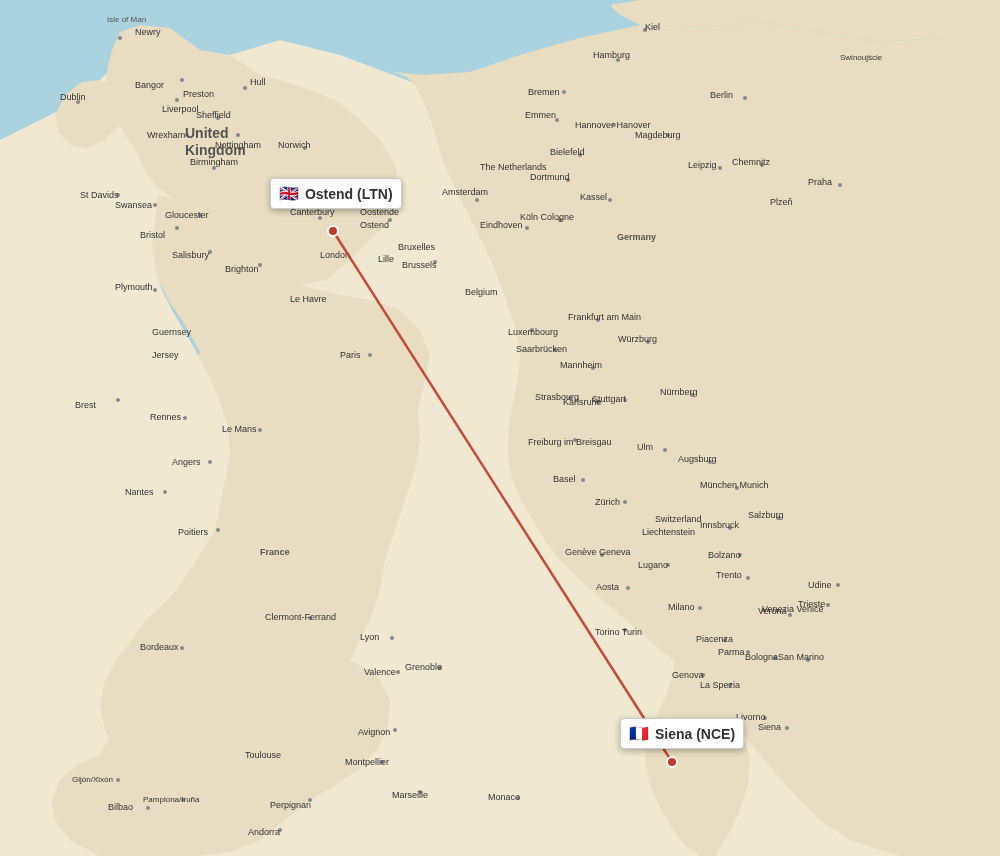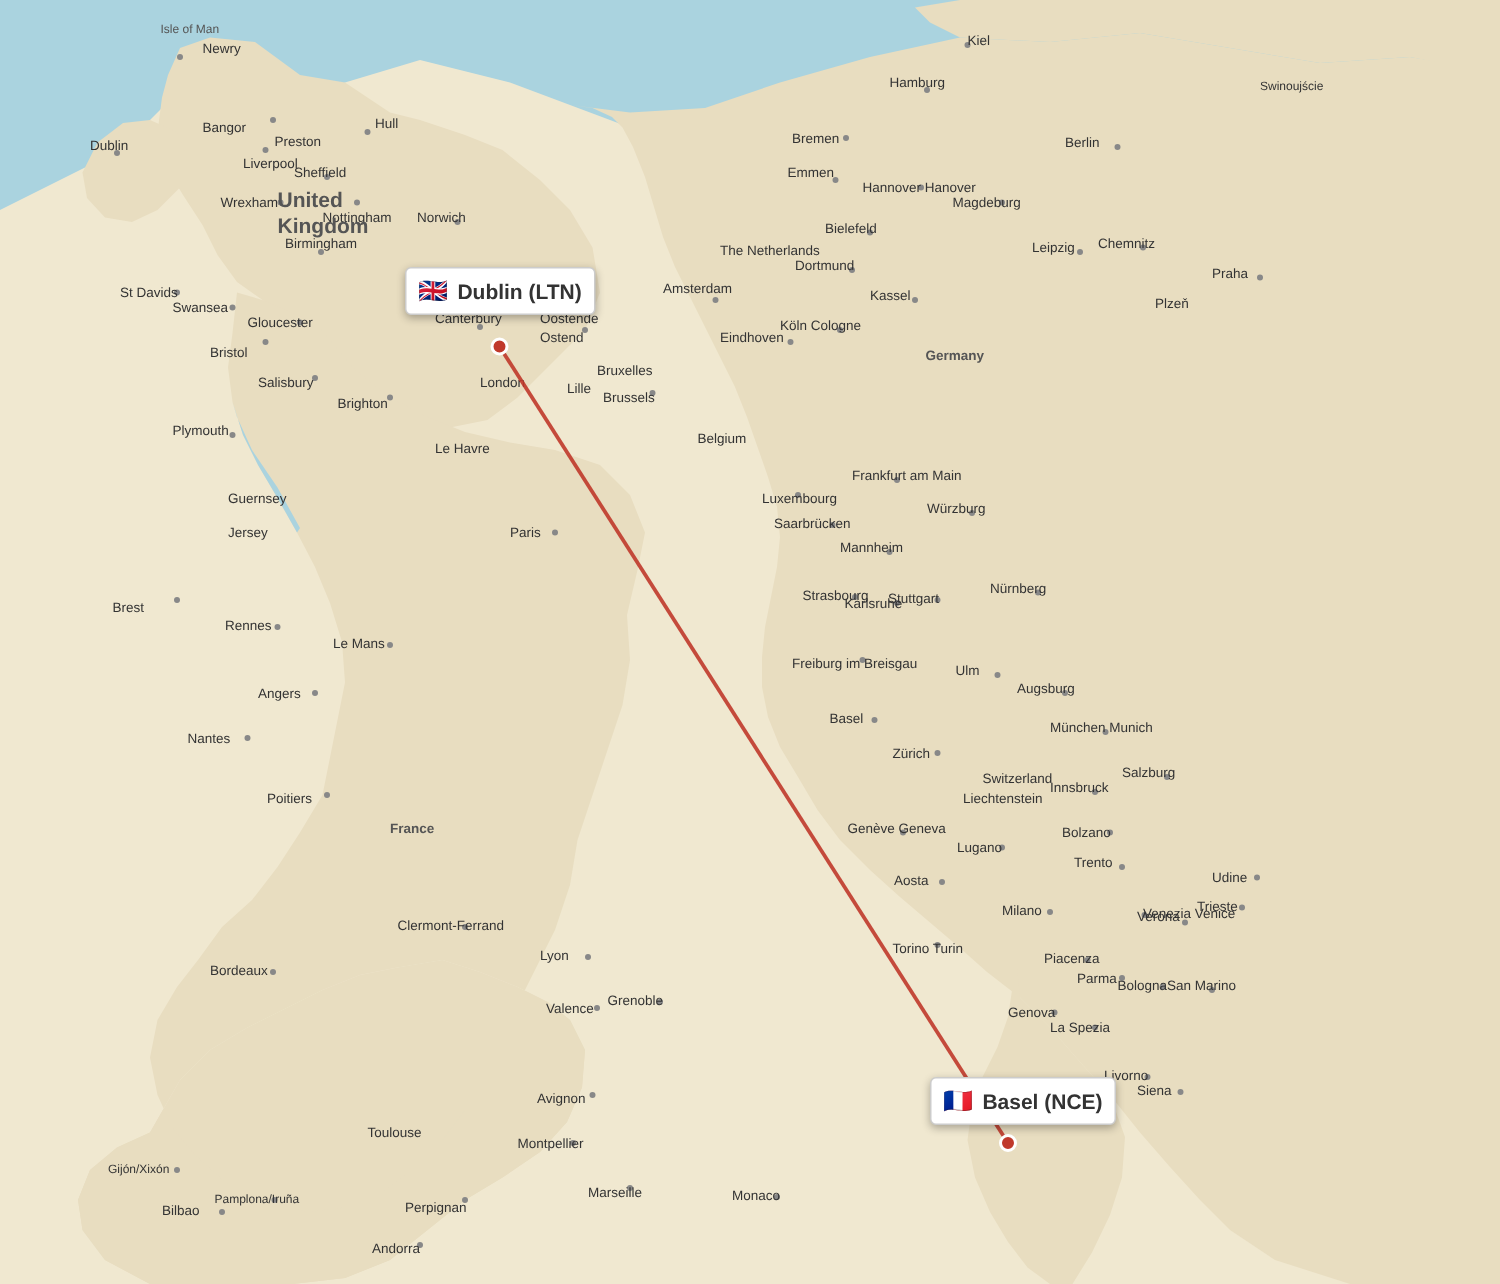--- a/index.html
+++ b/index.html
@@ -368,20 +368,20 @@
 
     <line x1="333" y1="231" x2="672" y2="762" stroke="#c0392b" stroke-width="2.5" opacity="0.9"></line>
 
     <circle cx="333" cy="231" r="5" fill="#c0392b" stroke="white" stroke-width="2"></circle>
 
     <circle cx="672" cy="762" r="5" fill="#c0392b" stroke="white" stroke-width="2"></circle>
   </svg>
 
   <div class="location-label" id="london-label">
     <span class="flag">🇬🇧</span>
-    <span>Dublin (LTN)</span>
+    <span>Ostend (LTN)</span>
   </div>
 
   <div class="location-label" id="nice-label">
     <span class="flag">🇫🇷</span>
-    <span>Basel (NCE)</span>
+    <span>Siena (NCE)</span>
   </div>
 </div>
 
 </body></html>

